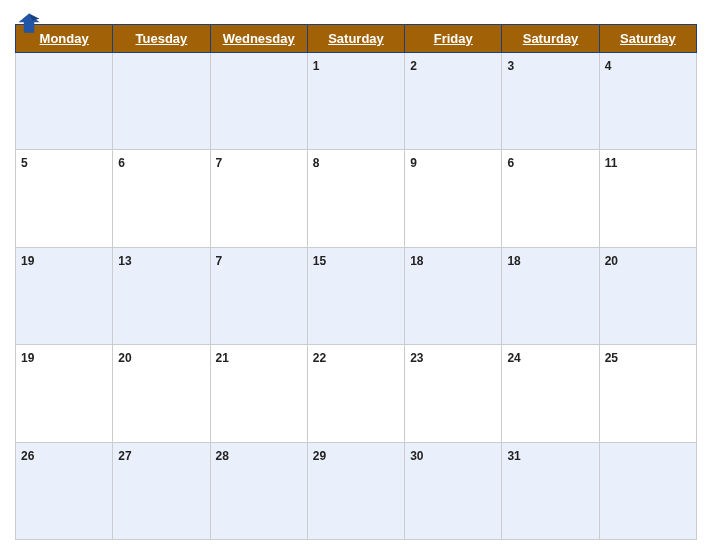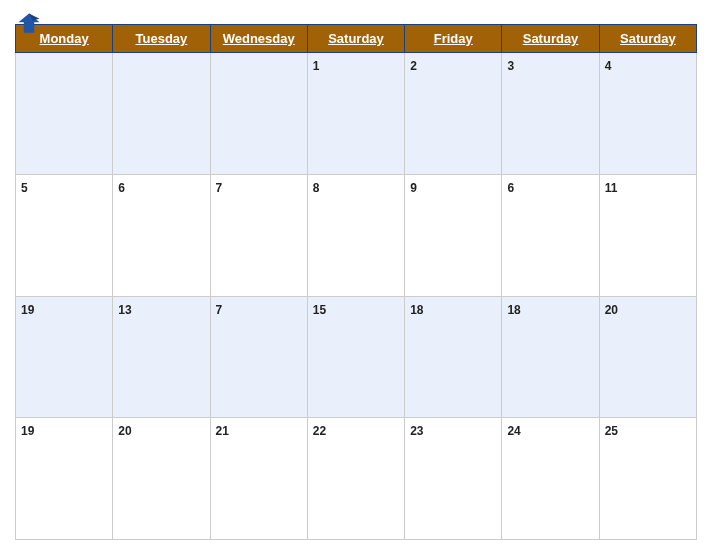--- a/index.html
+++ b/index.html
@@ -156,14 +156,23 @@
       </tr>
       <tr>
         <td><span class="day-num">19</span></td>
         <td><span class="day-num">20</span></td>
         <td><span class="day-num">21</span></td>
         <td><span class="day-num">22</span></td>
         <td><span class="day-num">23</span></td>
         <td><span class="day-num">24</span></td>
         <td><span class="day-num">25</span></td>
       </tr>
+      <tr>
+        <td><span class="day-num">26</span></td>
+        <td><span class="day-num">27</span></td>
+        <td><span class="day-num">28</span></td>
+        <td><span class="day-num">29</span></td>
+        <td><span class="day-num">30</span></td>
+        <td><span class="day-num">31</span></td>
+        <td class="empty"></td>
+      </tr>
     </tbody>
 </table>
 
 </body></html>

